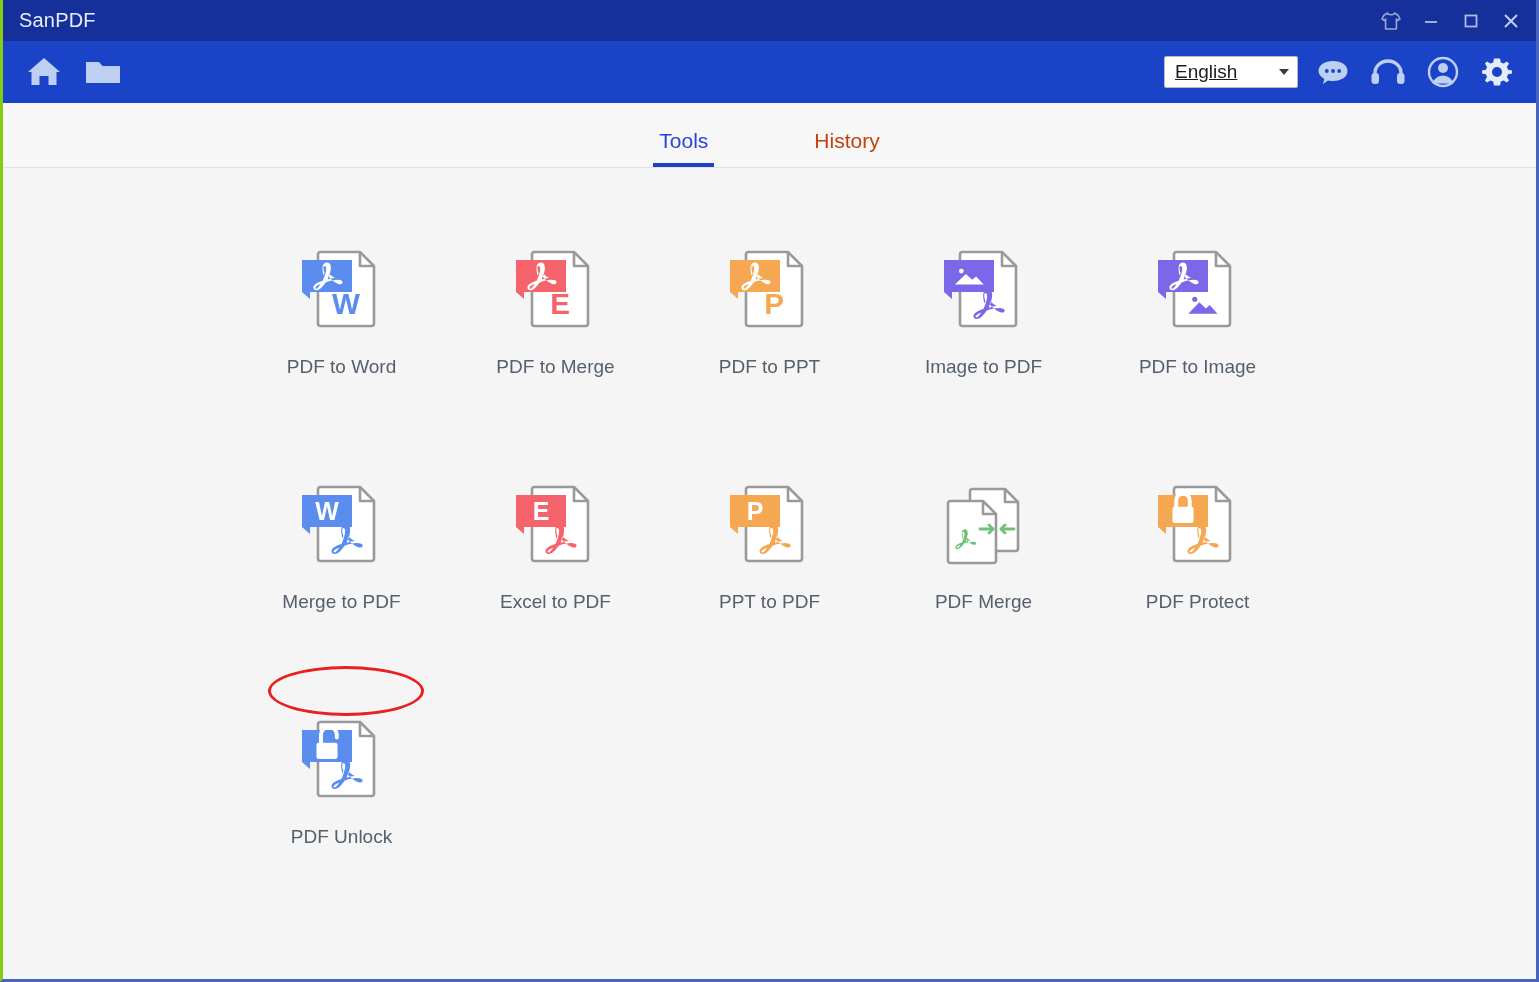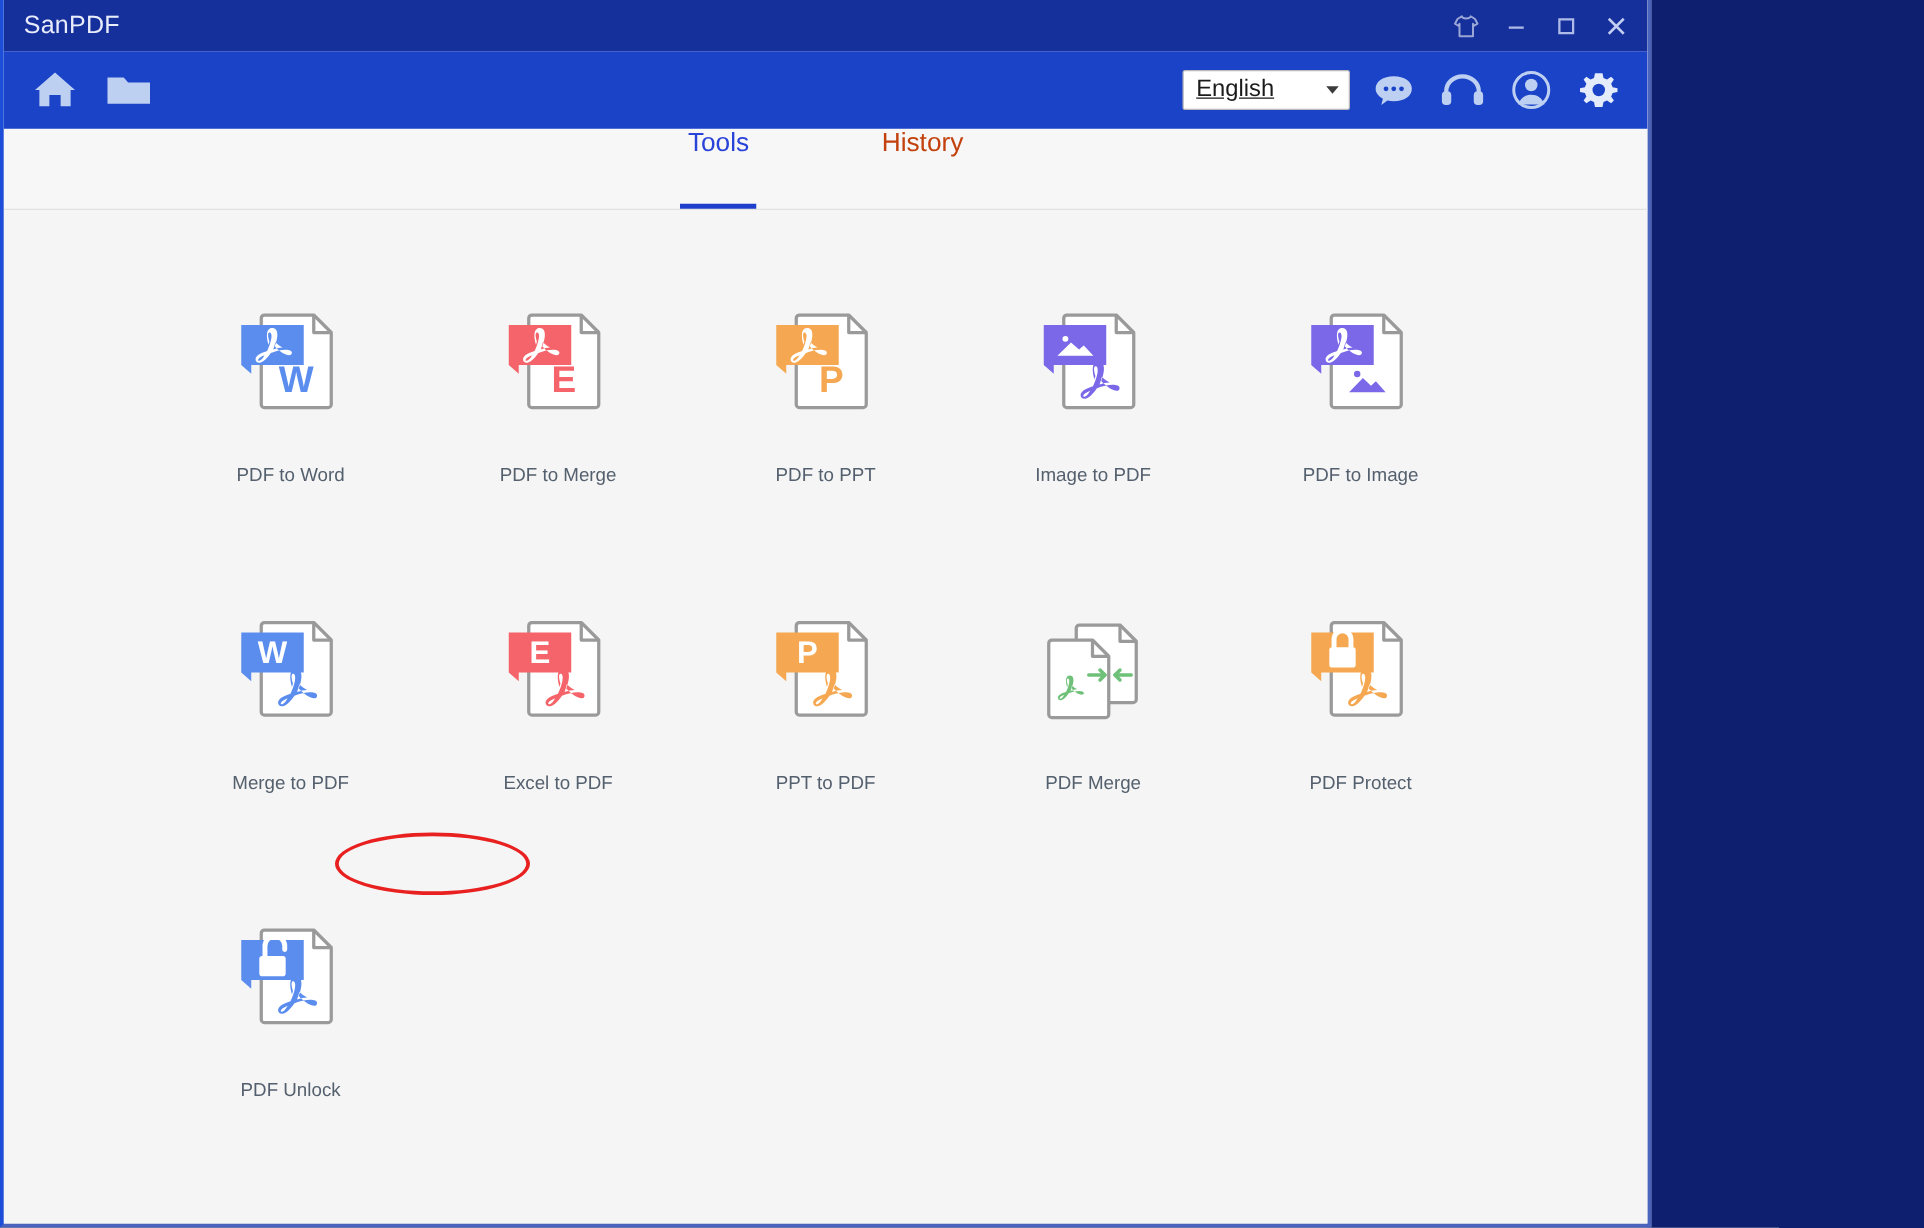--- a/index.html
+++ b/index.html
@@ -7,24 +7,24 @@
   html, body {
     width: 1539px;
     height: 982px;
     overflow: hidden;
     font-family: "Liberation Sans", sans-serif;
     background: #0d1f6e;
   }
 
   #app {
     position: relative;
-    width: 1321px;
+    width: 1539px;
     height: 982px;
     background: #f5f5f5;
-    border-left: 3px solid #1d4ed8;
+    border-left: 3px solid #84cc16;
     border-right: 3px solid #4a63bd;
     border-bottom: 3px solid #4a63bd;
     overflow: hidden;
   }
 
   
   .titlebar {
     position: relative;
     height: 41px;
     background: #16309b;
@@ -102,20 +102,21 @@
     border-top: 6px solid #3b3b3b;
   }
   .rt-icon { cursor: pointer; display: flex; align-items: center; justify-content: center; }
 
   
   .tabbar {
     height: 65px;
     background: #f7f7f7;
     border-bottom: 1px solid #e2e2e2;
     display: flex;
+    align-items: flex-end;
     justify-content: center;
     gap: 94px;
     padding-bottom: 0;
   }
   .tab {
     position: relative;
     font-size: 21px;
     padding: 0 6px 14px 6px;
     cursor: pointer;
     color: #c2410c;
@@ -150,22 +151,22 @@
     cursor: pointer;
   }
   .tool-icon {
     width: 92px;
     height: 92px;
     display: flex;
     align-items: center;
     justify-content: center;
   }
   .tool-label {
-    margin-top: 34px;
-    font-size: 15px;
+    margin-top: 18px;
+    font-size: 19px;
     color: #55606e;
     white-space: nowrap;
   }
 
   
   .annot-ellipse {
     position: absolute;
     border: 3px solid #e8201f;
     border-radius: 50%;
     pointer-events: none;

